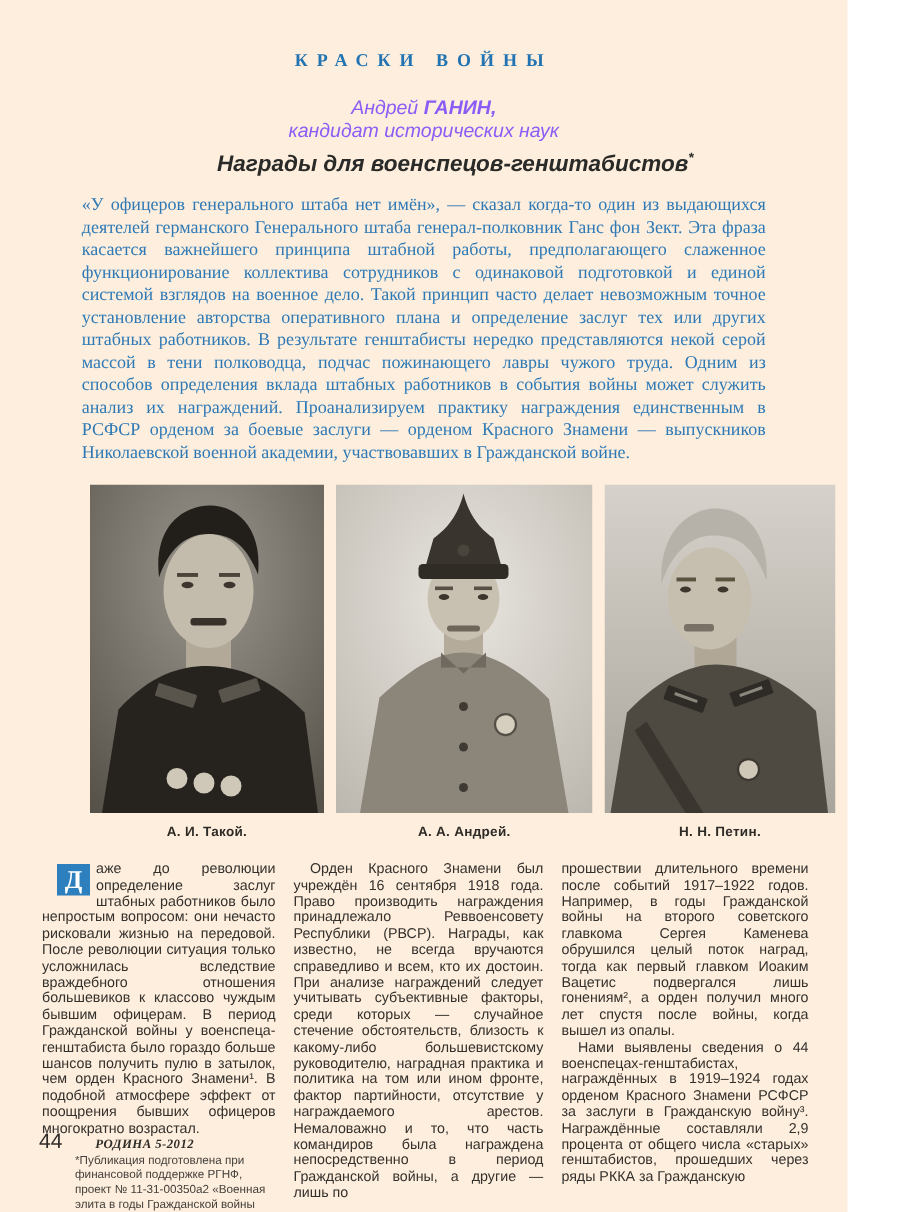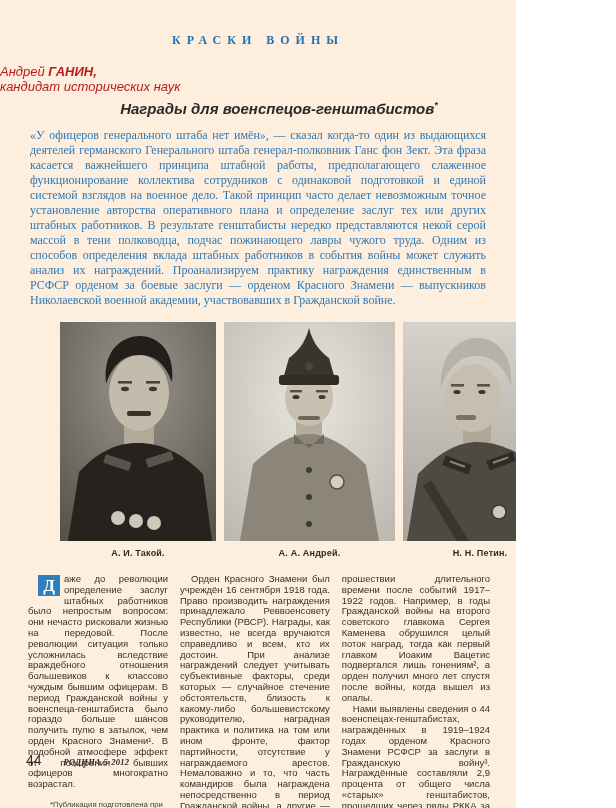--- a/index.html
+++ b/index.html
@@ -1,38 +1,38 @@
 <!DOCTYPE html>
 <html lang="ru"><head>
 <meta charset="utf-8">
 <style>
   html,body{margin:0;padding:0;}
   .page{
     position:relative;
-    width:516px;height:808px;
+    width:565px;height:808px;
     background:#fdeedd;
     font-family:"Liberation Sans",sans-serif;
     overflow:hidden;
   }
   .eyebrow{
     padding-top:33px;
     text-align:center;
     font-family:"Liberation Serif",serif;
     font-weight:bold;
     font-size:12px;
     letter-spacing:6px;
     color:#2273b1;
   }
   .byline{
     margin-top:16px;
-    text-align:left;
+    text-align:center;
     font-style:italic;
     font-size:13px;
     line-height:15px;
-    color:#b91c1c;
+    color:#8b5cf6;
   }
   .byline .bold{font-weight:bold;}
   .title{
     margin:9px 0 0 0;
     text-align:center;
     font-family:"Liberation Serif",serif;
     font-weight:bold;
     font-size:33px;
     line-height:36px;
     color:#2b7ab8;

